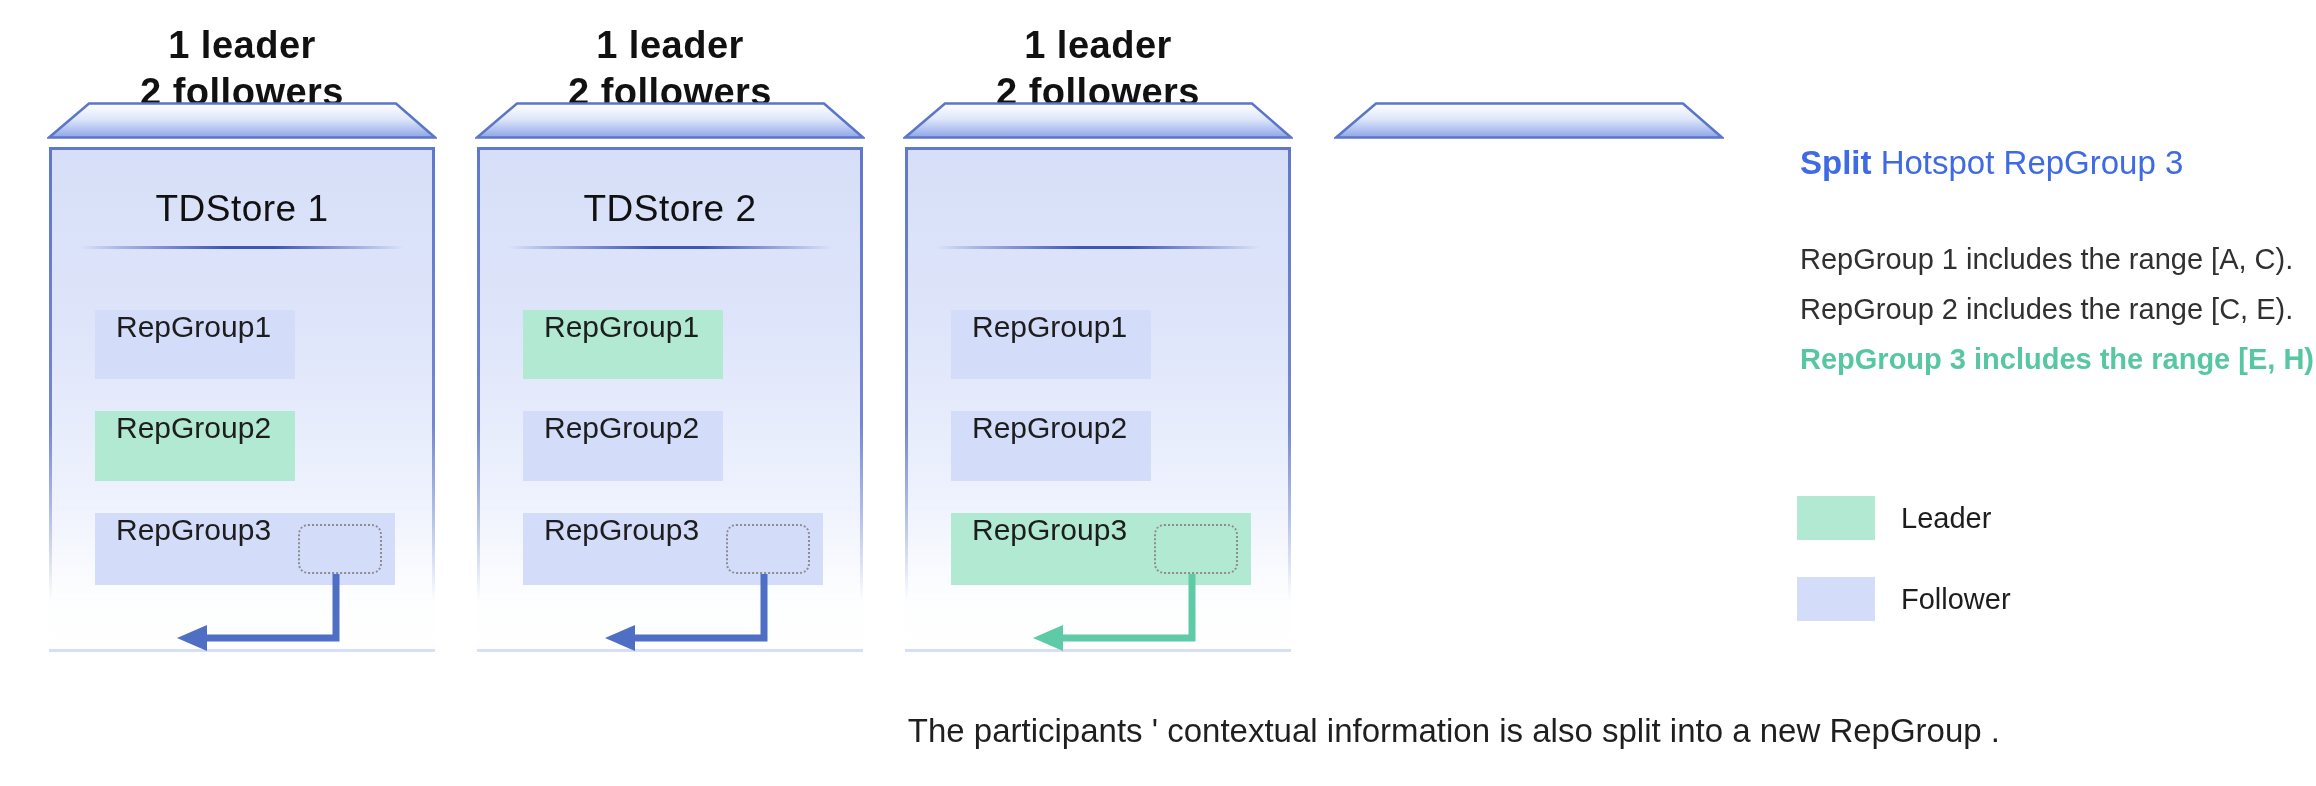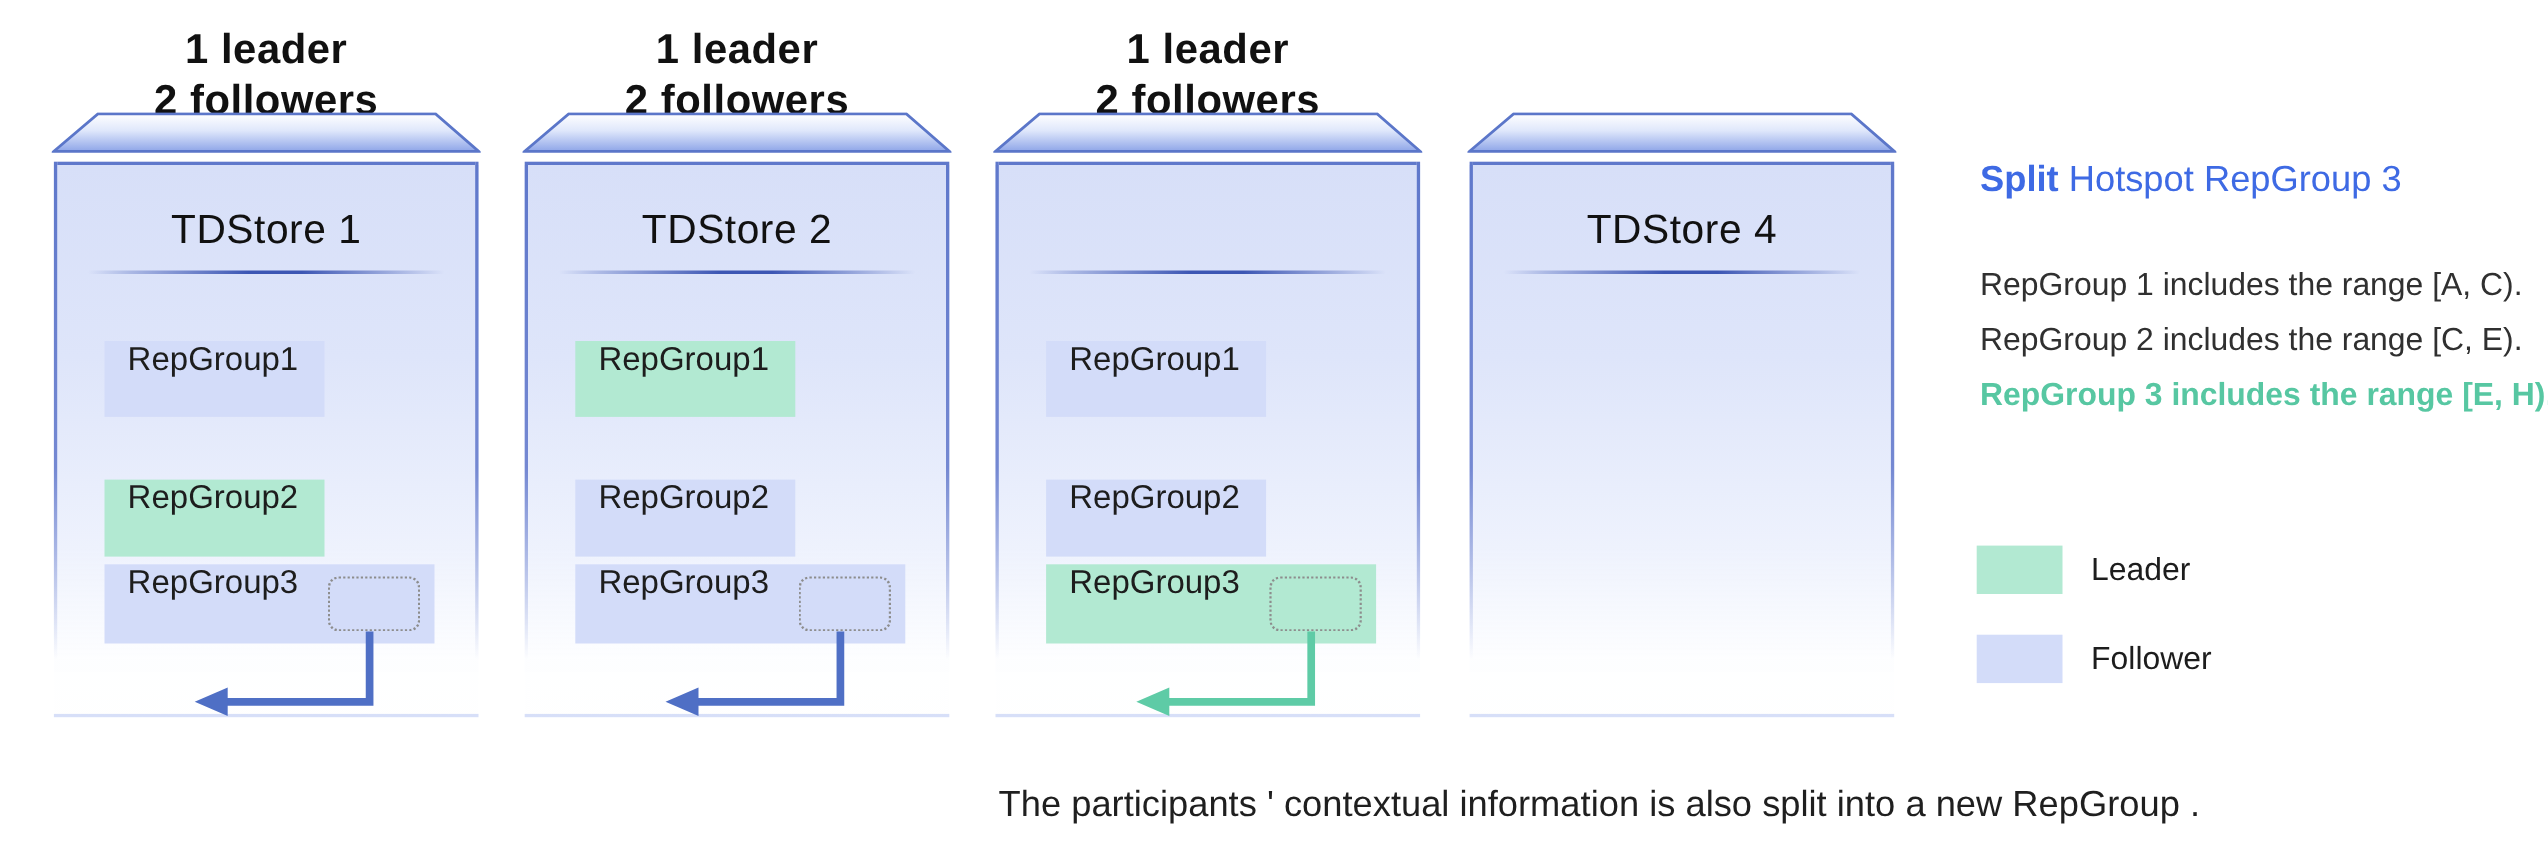--- a/index.html
+++ b/index.html
@@ -31,21 +31,21 @@
     border:3px solid transparent;
     border-image:linear-gradient(180deg,var(--box-border) 0%,#7488d2 55%,rgba(116,136,210,0) 90%) 1;
     background:linear-gradient(180deg,var(--box-fill-top) 0%,#dee5fa 35%,#eef2fd 70%,rgba(252,253,255,0.65) 90%,rgba(255,255,255,0) 100%);}
   .store-title{position:absolute;top:38px;left:0;width:100%;text-align:center;
     font-size:37px;font-weight:normal;color:var(--heading-text);letter-spacing:0.5px;}
   .title-rule{position:absolute;top:96px;left:28px;right:28px;height:3px;border-radius:2px;
     background:linear-gradient(90deg,rgba(60,86,180,0) 0%,rgba(60,86,180,0.30) 12%,var(--separator) 45%,var(--separator) 60%,rgba(60,86,180,0.30) 88%,rgba(60,86,180,0) 100%);}
   .rg{position:absolute;left:43px;width:200px;display:flex;
     padding-left:21px;font-size:30px;color:#1d1d1d;background:var(--follower-fill);}
   .rg1{top:160px;height:69px;}
-  .rg2{top:261px;height:70px;margin-top:25px;}
+  .rg2{top:261px;height:70px;}
   .rg3{top:363px;height:72px;width:300px;}
   .role-leader{background:var(--leader-fill);}
   .role-follower{background:var(--follower-fill);}
   .split-placeholder{position:absolute;left:246px;top:374px;width:84px;height:50px;
     border:2px dotted var(--dashed-border);border-radius:10px;}
   .split-arrow{position:absolute;left:97px;top:420px;}
   .arrow-blue path{stroke:var(--arrow-blue);}
   .arrow-blue polygon{fill:var(--arrow-blue);}
   .arrow-green path{stroke:var(--arrow-green);}
   .arrow-green polygon{fill:var(--arrow-green);}
@@ -164,24 +164,20 @@
         <path d="M187 4 L187 68 L56 68"></path>
         <polygon points="58,55 58,81 28,68"></polygon>
       </svg>
     </div>
   </div>
 
   <div class="store" style="left:1336px">
     <svg class="lid" width="390" height="37" viewBox="0 0 390 37">
       <polygon points="2,35.5 42,1.5 349,1.5 388,35.5" fill="url(#lidGrad)" stroke="#5b76c9" stroke-width="2.5"></polygon>
     </svg>
-    <div class="box">
-      <div class="store-title">TDStore 4</div>
-      <div class="title-rule"></div>
-    </div>
   </div>
 
   <div class="panel-title">
     <span class="b">Split</span><span> Hotspot RepGroup 3</span>
   </div>
 
   <div class="range-lines">
     <div class="line">RepGroup 1 includes the range [A, C).</div>
     <div class="line">RepGroup 2 includes the range [C, E).</div>
     <div class="line green">RepGroup 3 includes the range [E, H).</div>

